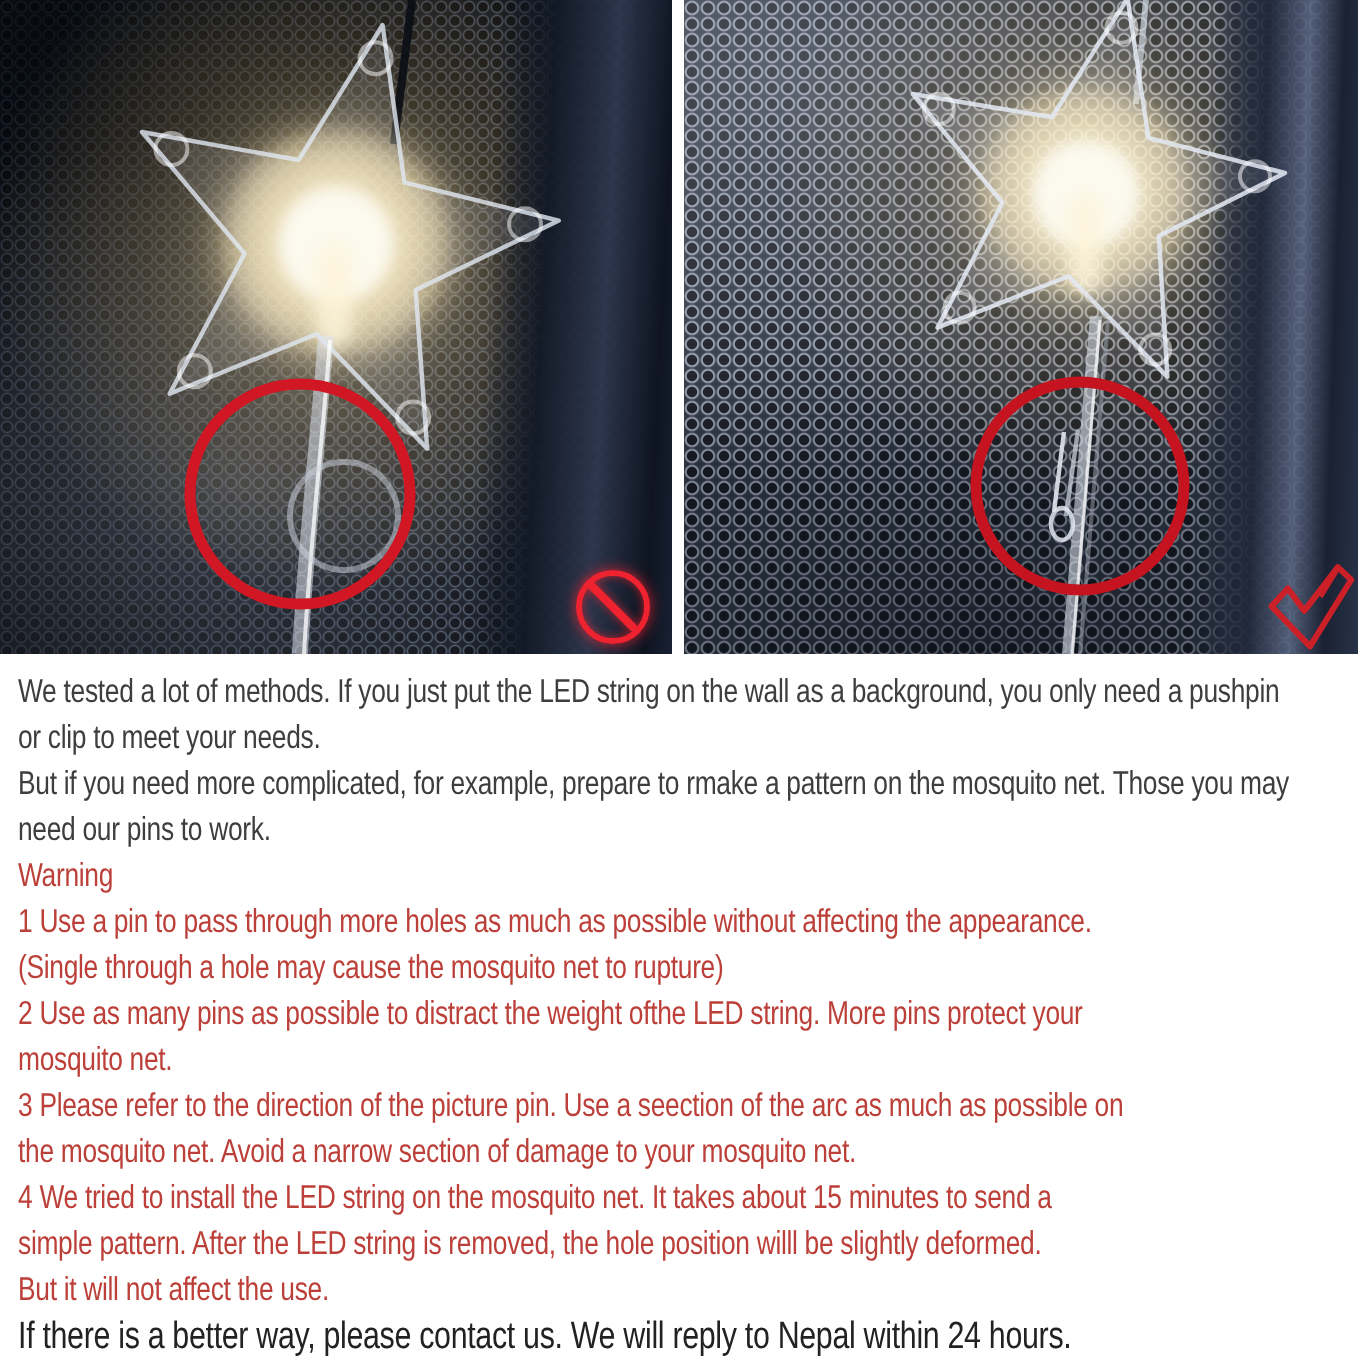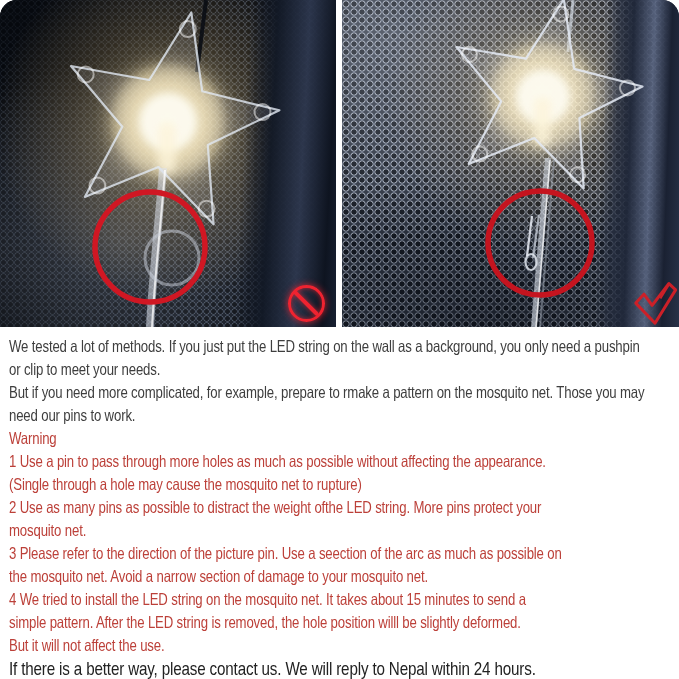--- a/index.html
+++ b/index.html
@@ -1,18 +1,18 @@
 <!DOCTYPE html>
 <html><head>
 <meta charset="utf-8">
 <style>
   html,body { margin:0; padding:0; background:#ffffff; }
   .canvas {
     position:relative; width:679px; height:679px; overflow:hidden;
-    background:#ffffff; font-family:"Liberation Sans", sans-serif;border-radius:17px;
+    background:#ffffff; font-family:"Liberation Sans", sans-serif;
   }
 
   
   .photo { position:absolute; top:0; height:327px; overflow:hidden; }
   .photo svg { position:absolute; left:0; top:0; }
 
   .photo-left {
     left:0; width:336px;
     background-color:#0d1119;
     background-image:

